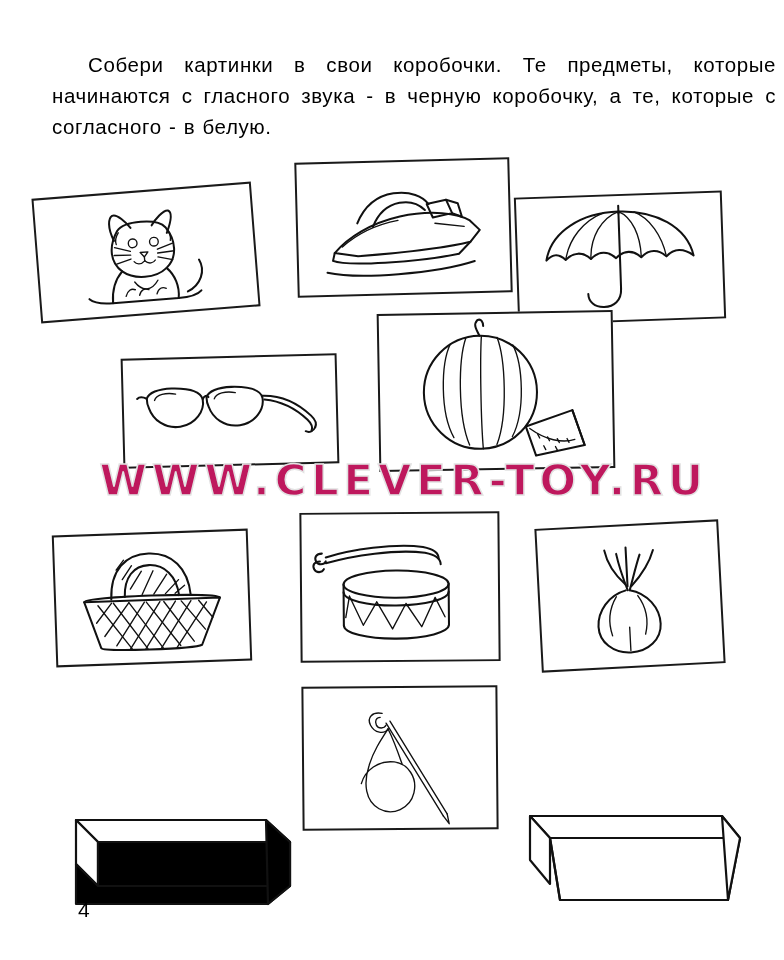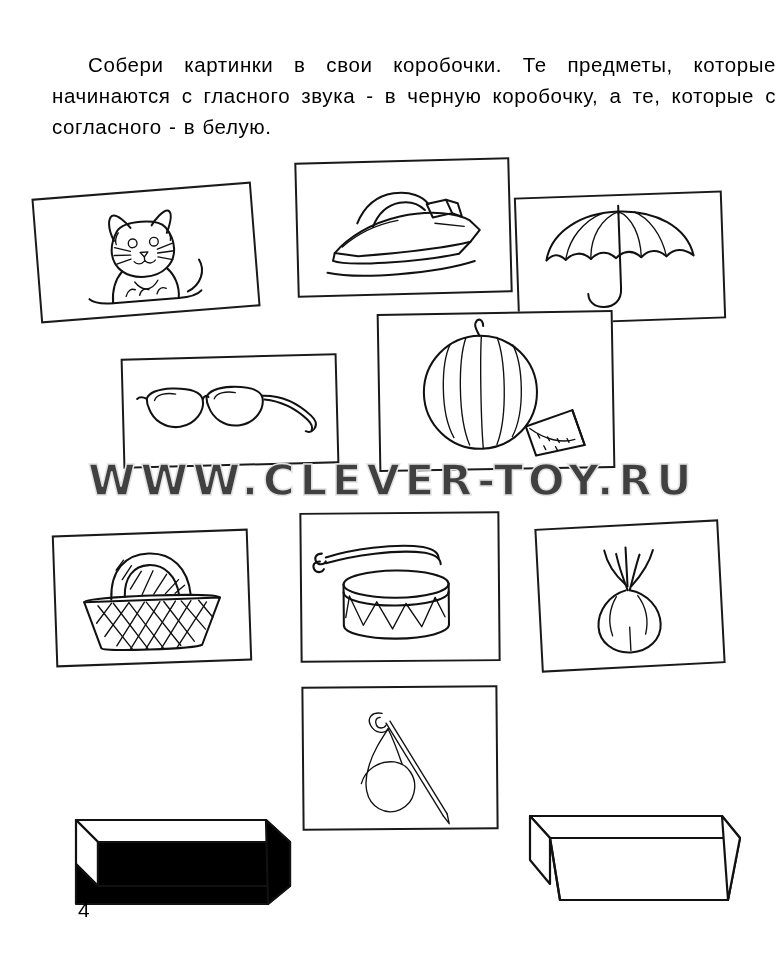--- a/index.html
+++ b/index.html
@@ -67,26 +67,26 @@
     stroke-linecap: round;
     stroke-linejoin: round;
   }
 
   
   #watermark {
     position: absolute;
     left: 88px;
     top: 455px;
     width: 620px;
-    text-align: left;
+    text-align: right;
     font-family: "DejaVu Sans", sans-serif;
     font-weight: bold;
     font-size: 43px;
     letter-spacing: 5px;
-    color: #404040;
+    color: #be185d;
     -webkit-text-stroke: 1.5px #e2e2e2;
     text-shadow: 0 0 1px #e8e8e8;
     pointer-events: none;
     user-select: none;
     white-space: nowrap;
   }
 
   
   .box {
     position: absolute;

